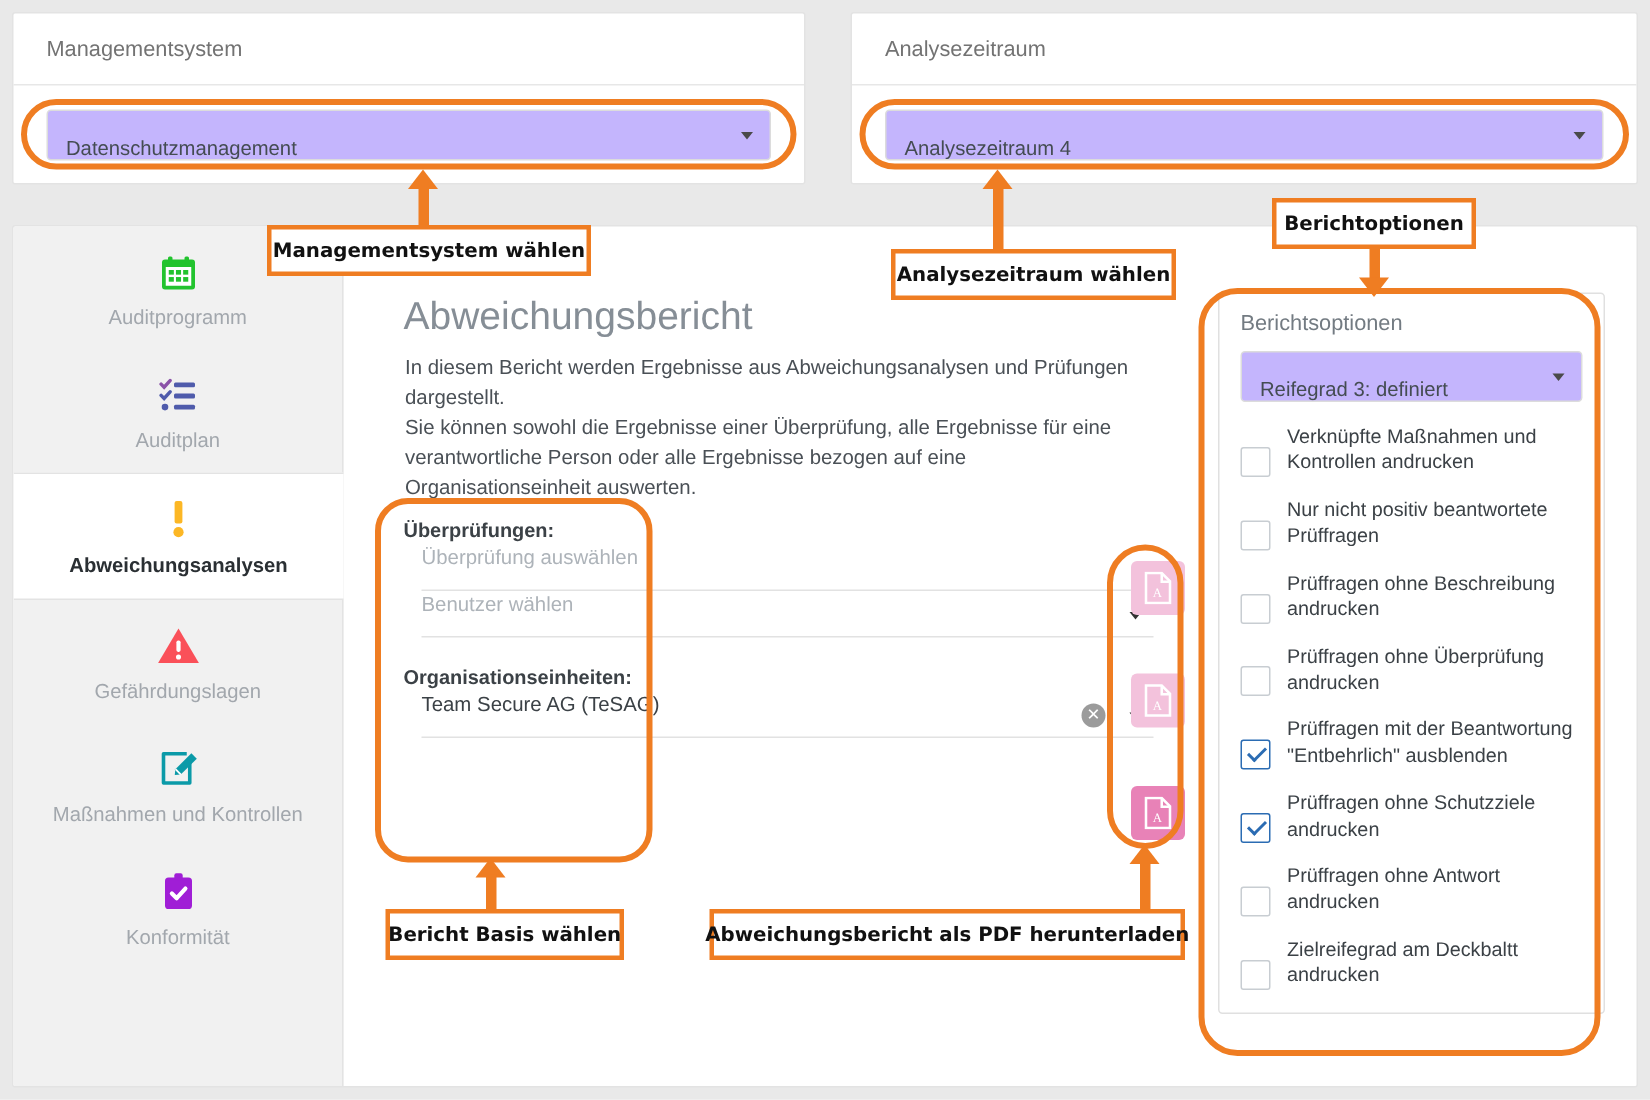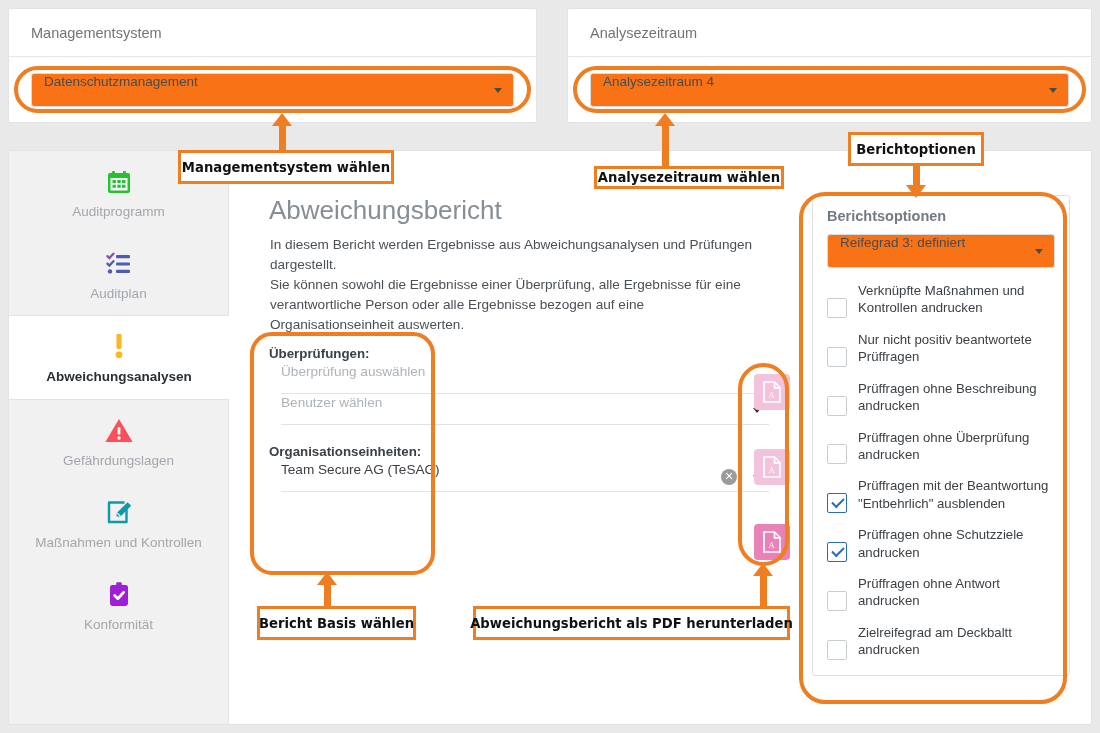--- a/index.html
+++ b/index.html
@@ -25,24 +25,24 @@
     padding: 0 22px;
     font-size: 14.5px;
     color: #737373;
   }
   .card-body { padding: 16px 22px; }
 
   
   .select {
     position: relative;
     height: 34px;
-    background: #f97316;
+    background: #c4b5fd;
     border: 1px solid #dcdcdc;
     border-radius: 3px;
-    display: flex; align-items: flex-start;
+    display: flex; align-items: flex-end;
     padding: 0 28px 0 12px;
     font-size: 13.5px;
     color: #444c52;
     white-space: nowrap;
     overflow: hidden;
   }
   .caret {
     position: absolute; right: 11px; top: 50%;
     width: 0; height: 0;
     margin-top: -2px;
@@ -138,21 +138,21 @@
 
   
   #opts {
     position: absolute;
     left: 583px; top: 44px; width: 258px;
     border: 1px solid #e0e0e0;
     border-radius: 3px;
     background: #fff;
     padding: 12px 14px 16px;
   }
-  #opts h3 { font-size: 14.5px; color: #737b82; font-weight: 700; margin-bottom: 10px; }
+  #opts h3 { font-size: 14.5px; color: #737b82; font-weight: 400; margin-bottom: 10px; }
   .chk-row { display: flex; align-items: flex-end; margin-top: 14px; }
   .box {
     flex: 0 0 auto;
     width: 20px; height: 20px;
     border: 1px solid #c8cdd2;
     border-radius: 2px;
     background: #fff;
     margin-right: 11px;
     position: relative;
     top: 1px;
@@ -415,21 +415,21 @@
       <div class="stem"></div>
   </div>
   <div class="callout" style="left:178px; top:150px; width:216px; height:34px;">
     <span>Managementsystem wählen</span>
   </div>
 
   <div class="arr up" style="left:655px; top:113px; width:20px; height:58px;">
     <div class="head"></div>
       <div class="stem"></div>
   </div>
-  <div class="callout" style="left:594px; top:166px; width:190px; height:23px;">
+  <div class="callout" style="left:594px; top:166px; width:190px; height:34px;">
     <span>Analysezeitraum wählen</span>
   </div>
 
   <div class="callout" style="left:848px; top:132px; width:136px; height:34px;">
     <span>Berichtoptionen</span>
   </div>
   <div class="arr down" style="left:906px; top:166px; width:20px; height:32px;">
     <div class="stem"></div>
       <div class="head"></div>
   </div>

